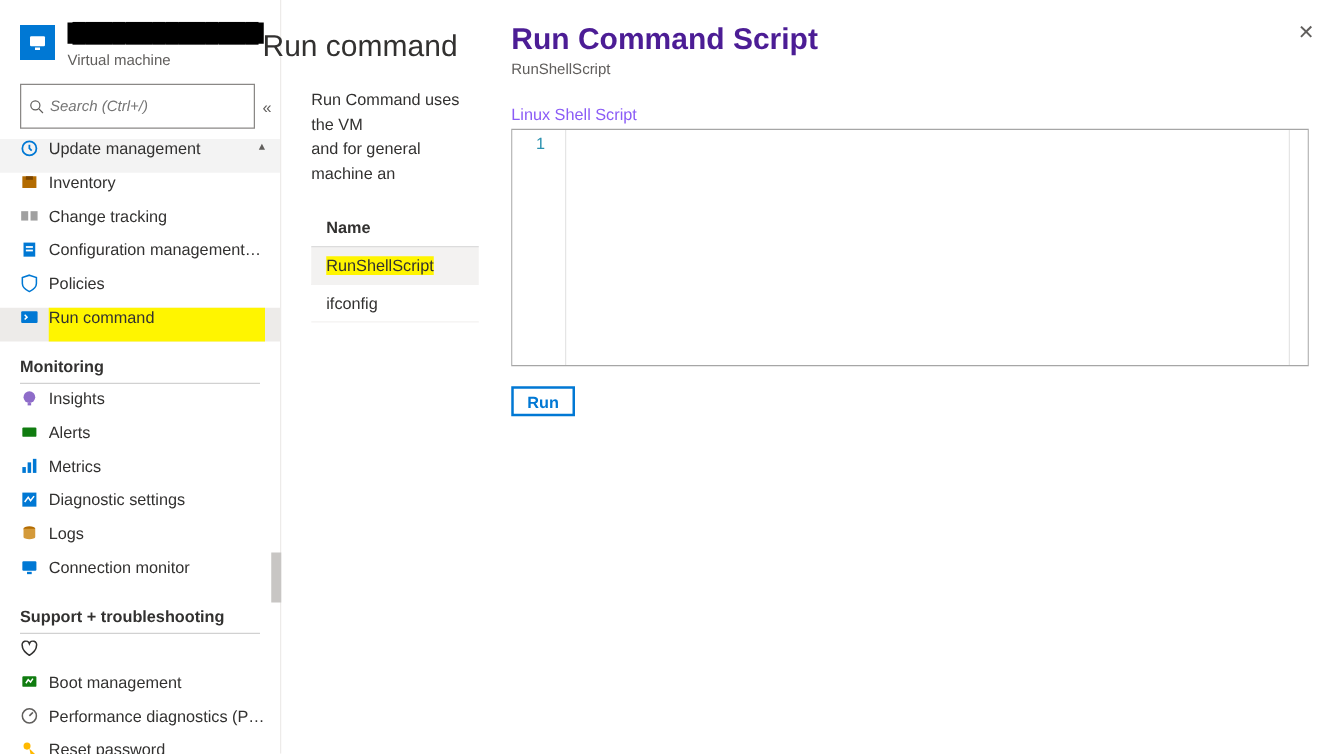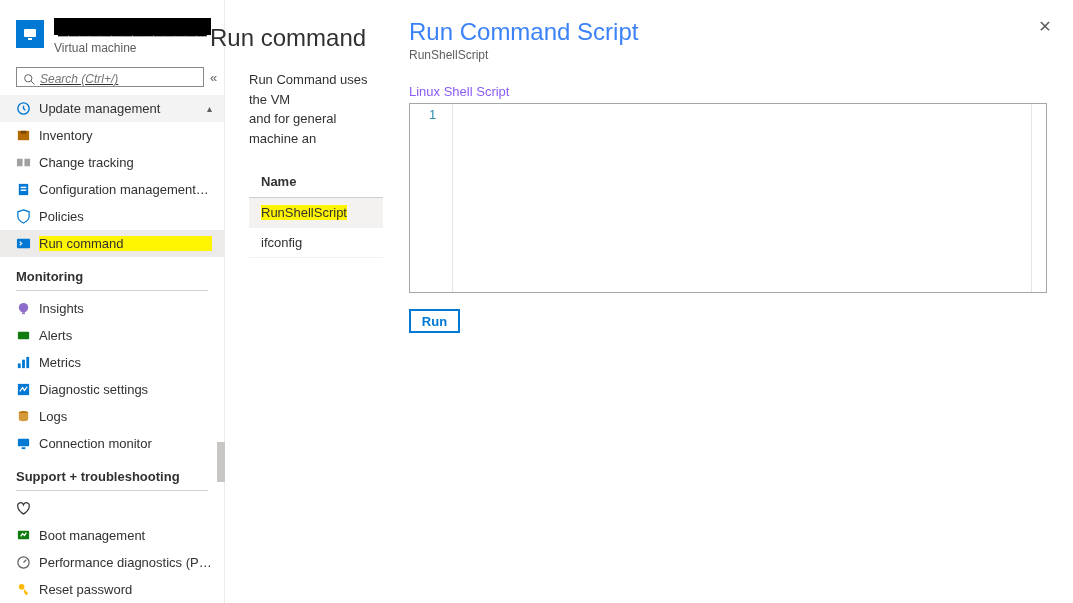--- a/index.html
+++ b/index.html
@@ -51,44 +51,43 @@
       position: absolute;
       left: 210px;
       top: 24px;
     }
     .search-row {
       display: flex; align-items: center; gap: 6px;
       padding: 8px 10px 8px 16px;
     }
     .search-box {
       flex: 1;
-      display: flex; align-items: flex-end;
+      display: flex; align-items: center;
       border: 1px solid #8a8886;
-      height: 20px;
+      height: 36px;
       padding: 0 6px;
-      text-decoration: underline;
     }
     .search-box svg { width: 13px; height: 13px; fill: #605e5c; margin-right: 4px; }
     .search-input {
       border: none; outline: none; flex: 1;
       font-size: 12px; font-style: italic; color: #605e5c;
       background: transparent;
     }
     .collapse-btn {
       width: 18px; height: 18px;
       display: flex; align-items: center; justify-content: center;
       cursor: pointer;
       color: #605e5c;
     }
     .nav {
       flex: 1;
       overflow-y: auto;
     }
     .nav-item {
-      display: flex; align-items: center;
+      display: flex; 
       height: 27px;
       padding: 0 12px 0 16px;
       cursor: pointer;
       font-size: 13px;
       color: #323130;
       gap: 8px;
     }
     .nav-item.selected { background: #edebe9; }
     .nav-item.expandable { font-weight: 400; background: #f3f3f3;}
     .nav-icon {
@@ -147,21 +146,21 @@
     }
     .panel-close {
       position: absolute;
       top: 16px; right: 18px;
       cursor: pointer;
       font-size: 16px;
       color: #605e5c;
       width: 20px; height: 20px;
       display: flex; align-items: center; justify-content: center;
     }
-    .panel-title { font-size: 24px; font-weight: 400; color: #3b82f6; }
+    .panel-title { font-size: 24px; font-weight: 700; color: #4c1d95; }
     .panel-sub { font-size: 12px; color: #605e5c; margin-top: 2px; }
     .field-label { font-size: 13px; margin-top: 22px; color: #8b5cf6; }
     .editor {
       margin-top: 4px;
       border: 1px solid #a6a6a6;
       height: 190px;
       display: flex;
       background: #fff;
     }
     .editor-gutter {

